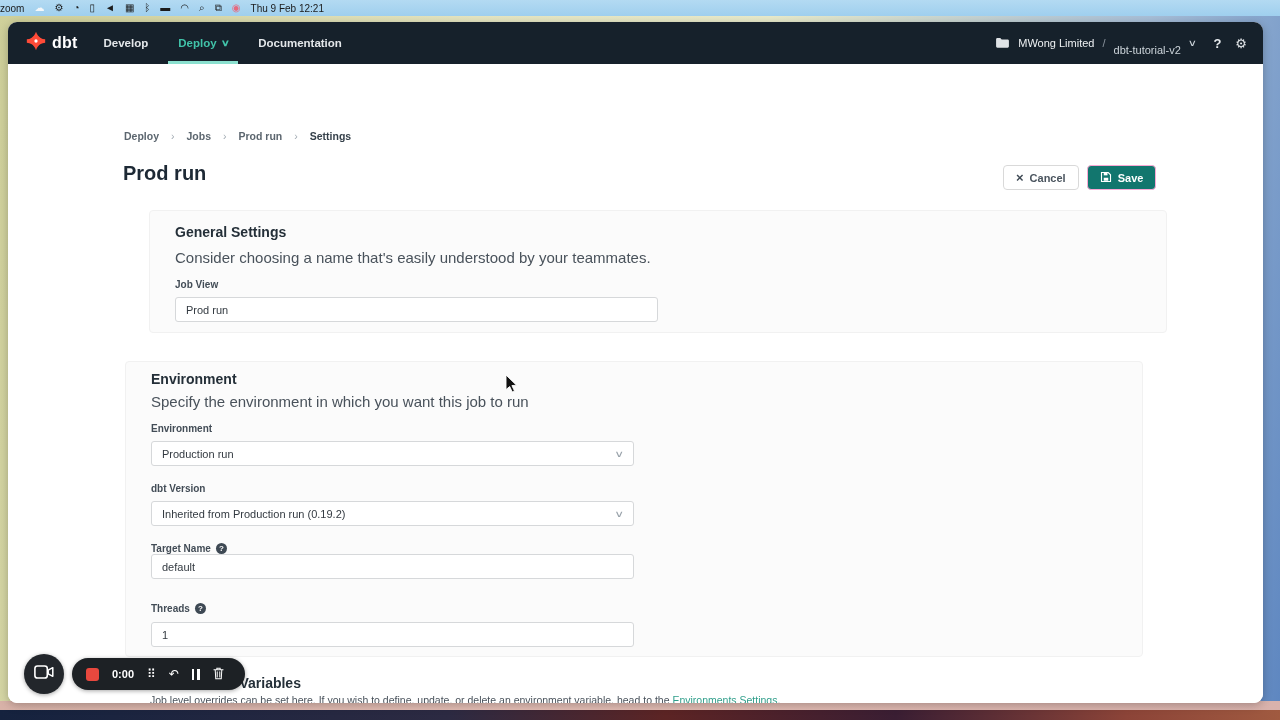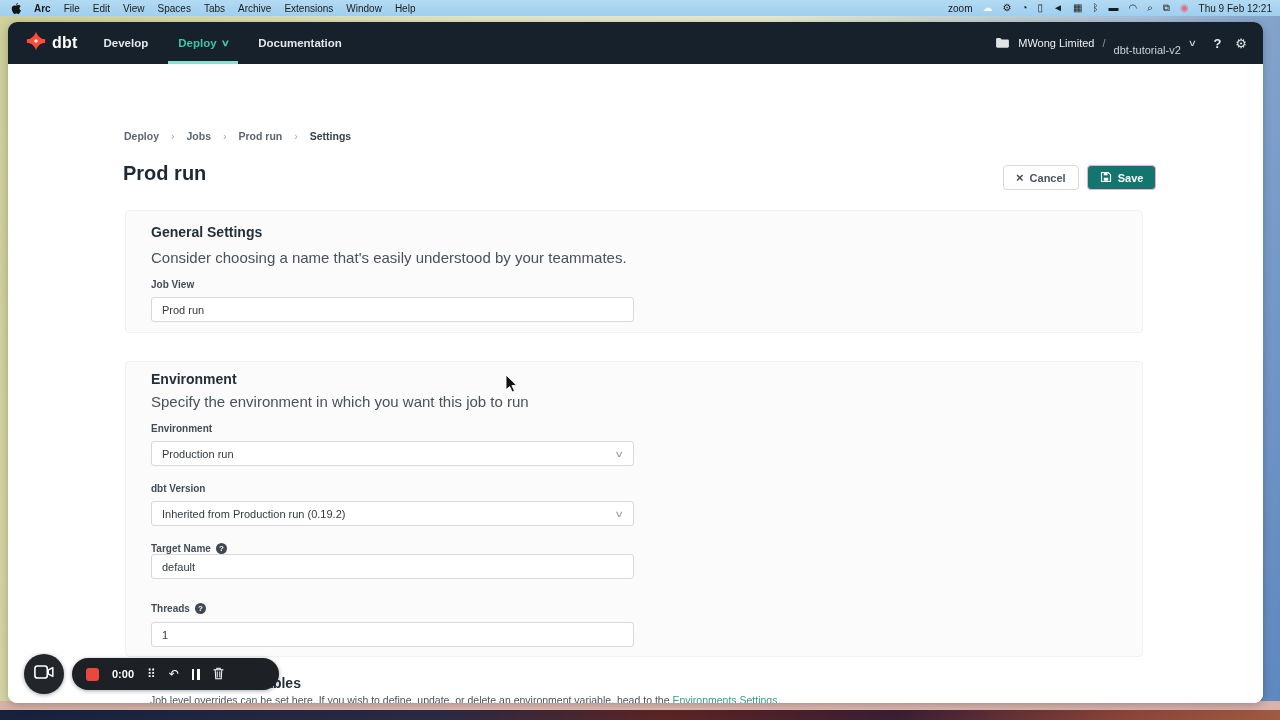--- a/index.html
+++ b/index.html
@@ -55,21 +55,21 @@
   .page-title { position:absolute; top:98px; left:115px; font-size:20px; font-weight:bold; color:#1d2935; }
 
   .action-buttons { position:absolute; top:101px; left:995px; display:flex; gap:8px; }
   .btn { height:25px; border-radius:4px; display:flex; align-items:center; gap:6px; padding:0 12px;
     font-size:11px; font-weight:bold; cursor:pointer; }
   .btn-cancel { background:#ffffff; border:1px solid #d9d9d9; color:#4a545e; }
   .btn-cancel .x-glyph { font-size:13px; font-weight:bold; color:#3e4954; }
   .btn-save { background:#12766e; border:1px solid #f9a8d4; color:#ffffff; }
 
   .card { position:absolute; left:117px; width:1018px; background:#fbfbfb; border:1px solid #f1f1f1; border-radius:4px; }
-  .card-general { top:146px; height:123px; }
+  .card-general { top:146px; height:123px;margin-left:24px; }
   .card-environment { top:297px; height:296px; }
   .section-heading { font-size:14px; font-weight:bold; color:#242f38; }
   .section-desc { font-size:15px; color:#49525b; }
   .field-label { font-size:10px; font-weight:bold; color:#424c56; display:flex; align-items:center; gap:5px; }
   .help-bubble { width:11px; height:11px; border-radius:50%; background:#3e4954; color:#ffffff; font-size:8px;
     font-weight:bold; display:flex; align-items:center; justify-content:center; }
   .text-input, .select-field { position:absolute; left:25px; width:483px; height:25px; background:#ffffff;
     border:1px solid #d6d8da; border-radius:3px; font-size:11px; color:#333a41; padding:0 10px;
     font-family:"Liberation Sans", sans-serif; }
   .select-field { display:flex; align-items:center; justify-content:space-between; cursor:pointer; }
@@ -79,57 +79,40 @@
 
   
   .envvars-heading { position:absolute; top:611px; left:142px; font-size:14px; font-weight:bold; color:#242f38; }
   .envvars-desc { position:absolute; top:630px; left:142px; font-size:10.5px; color:#49525b; }
   .envvars-desc a { color:#2f9e8a; text-decoration:underline; cursor:pointer; }
 
   
   .rec-circle { position:absolute; left:24px; top:654px; width:40px; height:40px; border-radius:50%;
     background:#22262b; display:flex; align-items:center; justify-content:center; z-index:60; cursor:pointer;
     box-shadow:0 1px 4px rgba(0,0,0,.35); }
-  .rec-pill { position:absolute; left:72px; top:658px; width:207px; height:32px; border-radius:16px;
+  .rec-pill { position:absolute; left:72px; top:658px; width:173px; height:32px; border-radius:16px;
     background:#1d2125; display:flex; align-items:center; gap:13px; padding:0 14px; z-index:60;
     box-shadow:0 1px 4px rgba(0,0,0,.35); }
   .stop-square { width:13px; height:13px; border-radius:3px; background:#e8483e; cursor:pointer; }
   .rec-time { color:#ffffff; font-size:11px; font-weight:bold; }
   .rec-icon { color:#ffffff; font-size:12px; cursor:pointer; line-height:1; }
   .pause-bars { display:flex; gap:3px; cursor:pointer; }
   .pause-bars i { display:block; width:2.5px; height:11px; background:#ffffff; }
 
   
   .cursor { position:absolute; left:505px; top:374px; z-index:70; pointer-events:none; }
 </style>
 </head>
 <body>
 
 <div class="wallpaper"></div>
 <div class="wp-strip-pink"></div>
 <div class="wp-strip-dark"></div>
 
 <div class="menubar">
-  <div class="menubar-left">
-    <span class="apple-logo">
-        <svg width="11" height="13" viewBox="0 0 12 14">
-          <path d="M8.5 1c.1 1-.7 2.2-1.8 2.3C6.5 2.2 7.5 1.1 8.5 1zM6.7 3.8c.9 0 1.6-.6 2.6-.5.4 0 1.6.2 2.3 1.3-1.9 1.2-1.6 3.8.4 4.6-.4 1.1-1 2.2-1.9 3.2-.6.6-1.3.7-2 .4-.7-.3-1.3-.3-2 0-.8.3-1.4.2-2-.4C2.6 10.9 1.6 8.4 2 6.3c.3-1.5 1.5-2.5 2.7-2.5.7 0 1.3.4 2 0z" fill="#151515"></path>
-        </svg>
-      </span>
-    <span class="app-name">Arc</span>
-    <span>File</span>
-    <span>Edit</span>
-    <span>View</span>
-    <span>Spaces</span>
-    <span>Tabs</span>
-    <span>Archive</span>
-    <span>Extensions</span>
-    <span>Window</span>
-    <span>Help</span>
-  </div>
   <div class="menubar-right">
     <span>zoom</span>
     <span class="mb-icon cloud">☁</span>
     <span class="mb-icon">⚙</span>
     <span class="mb-icon">◔</span>
     <span class="mb-icon">▯</span>
     <span class="mb-icon">◄</span>
     <span class="mb-icon">▦</span>
     <span class="mb-icon">ᛒ</span>
     <span class="mb-icon">▬</span>

